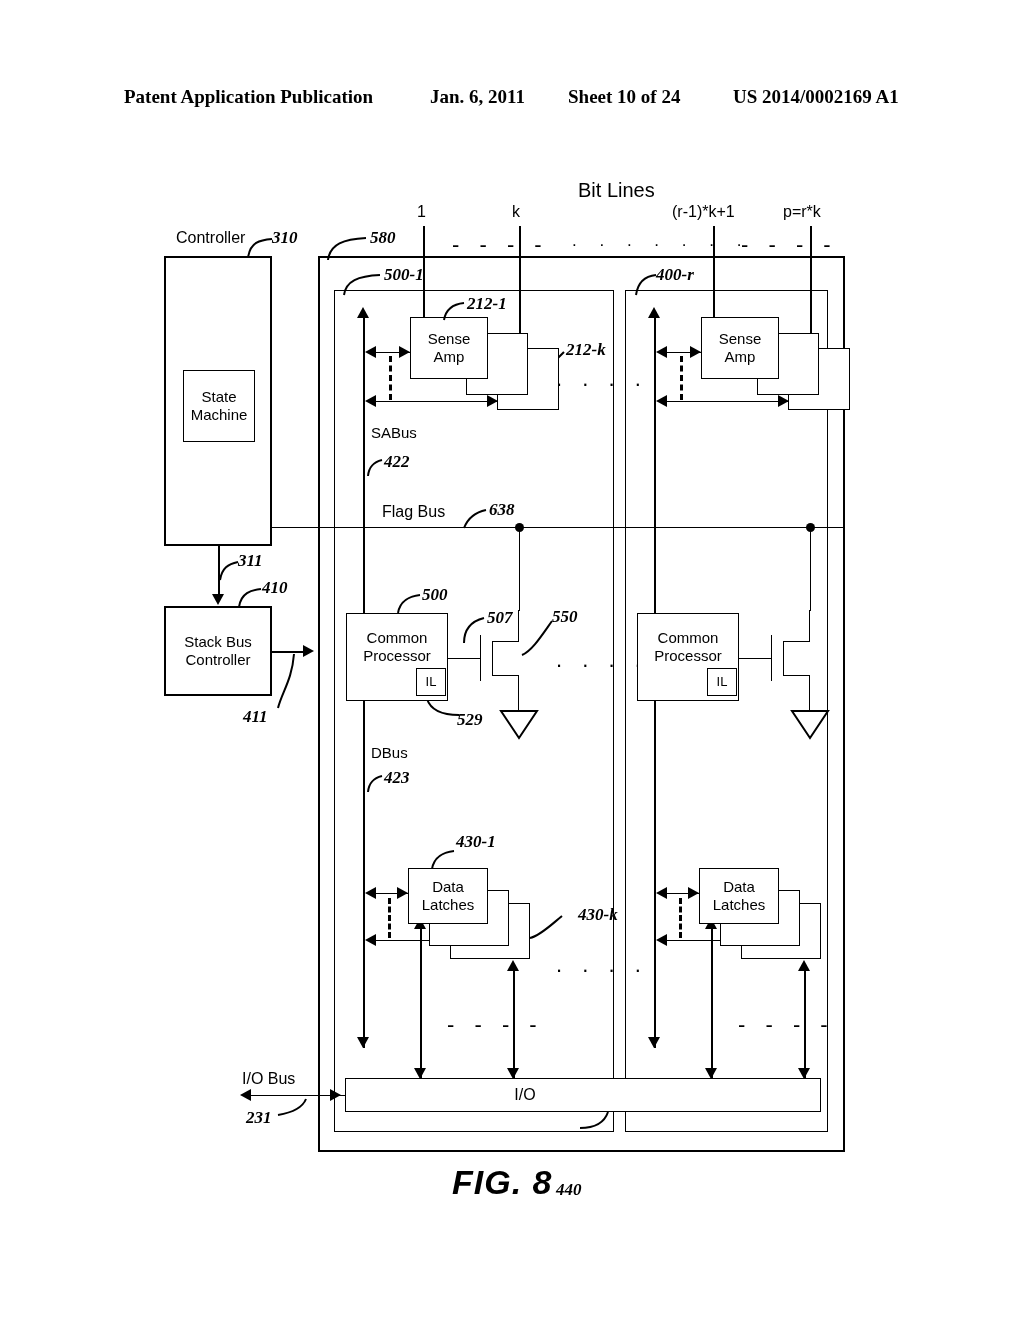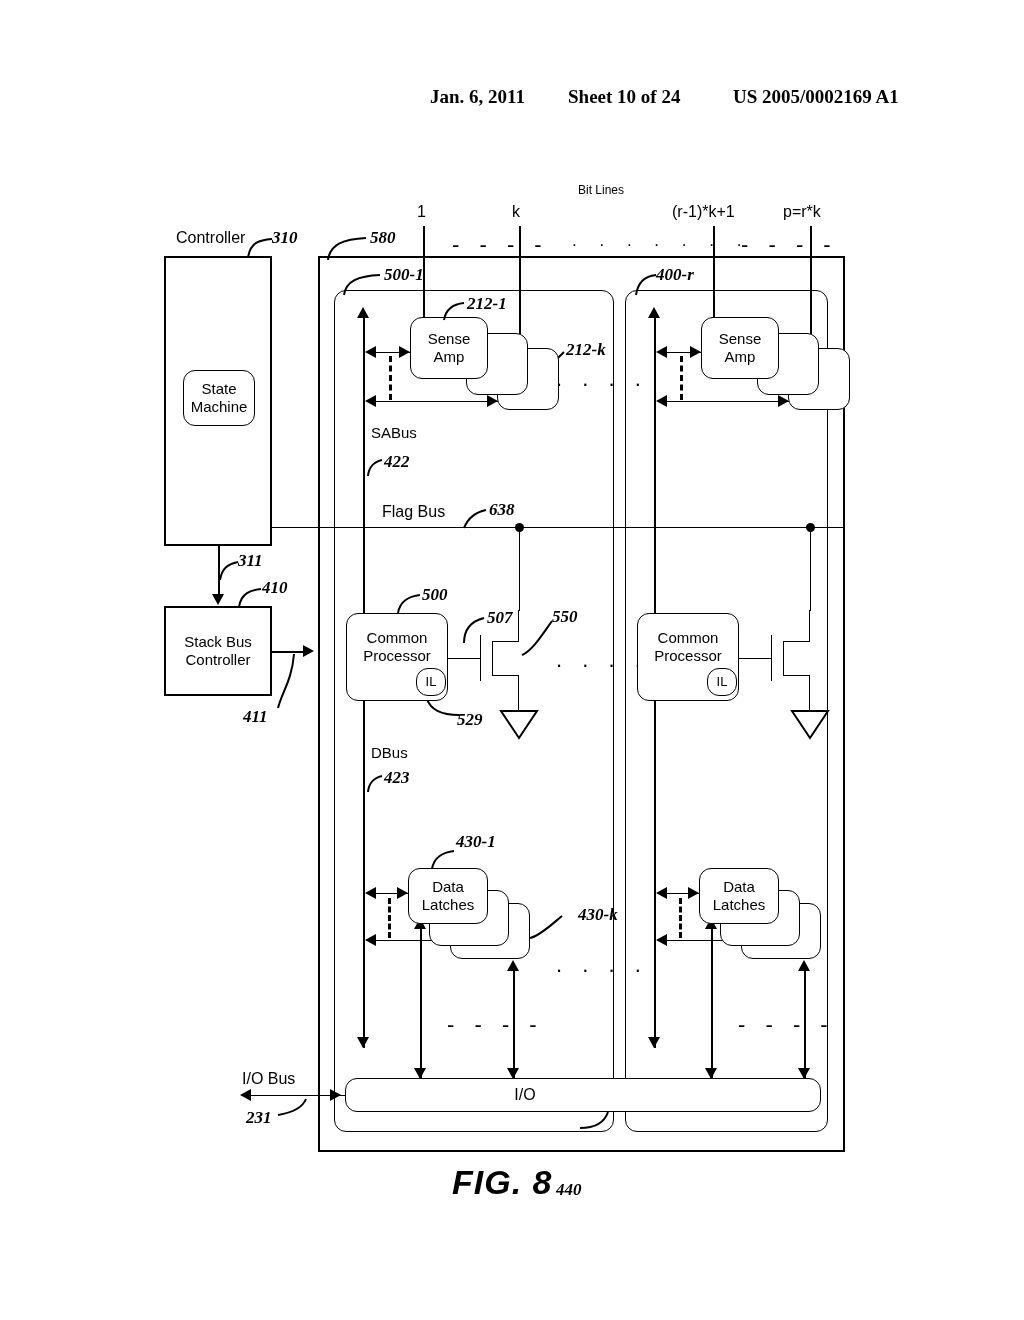--- a/index.html
+++ b/index.html
@@ -35,21 +35,21 @@
   .hdr-sheet{ left: 568px; }
   .hdr-num  { left: 733px; }
 
   
   .bx {
     position: absolute;
     border: 2px solid #000;
     background: transparent;
     box-sizing: border-box;
   }
-  .bx.thin { border-width: 1.5px; border-radius: 12px; }
+  .bx.thin { border-width: 1.5px; }
   .bx.white { background: #fff; }
 
   .lbl {
     position: absolute;
     white-space: nowrap;
     font-family: "Liberation Sans", sans-serif;
     font-size: 15px;
     line-height: 17px;
     color: #000;
   }
@@ -117,26 +117,27 @@
     white-space: nowrap;
   }
 
   svg { position: absolute; overflow: visible; }
   .ldr { fill: none; stroke: #000; stroke-width: 2; }
 </style>
 </head>
 <body>
 
 <div class="hdr">
+  <span class="hdr-pub">Patent Application Publication</span>
   <span class="hdr-date">Jan. 6, 2011</span>
   <span class="hdr-sheet">Sheet 10 of 24</span>
-  <span class="hdr-num">US 2005/0002169 A1</span>
-</div>
-
-<div class="lbl" style="left:578px; top:182px; font-size:12px;">Bit Lines</div>
+  <span class="hdr-num">US 2014/0002169 A1</span>
+</div>
+
+<div class="lbl" style="left:578px; top:182px; font-size:20px;">Bit Lines</div>
 
 <div class="lbl" style="left:417px; top:203px; font-size:16px;">1</div>
 <div class="lbl" style="left:512px; top:203px; font-size:16px;">k</div>
 <div class="lbl" style="left:672px; top:203px; font-size:16px;">(r-1)*k+1</div>
 <div class="lbl" style="left:783px; top:203px; font-size:16px;">p=r*k</div>
 
 <div class="ellipsis-h" style="left:452px; top:240px;">- - - -</div>
 <div class="ellipsis-h" style="left:572px; top:236px; font-size:17px; letter-spacing:9px;">. . . . . . .</div>
 <div class="ellipsis-h" style="left:741px; top:240px;">- - - -</div>
 
@@ -151,21 +152,21 @@
 <div class="v" style="left:810px; top:256px; height:137px;"></div>
 
 <div class="lbl" style="left:176px; top:229px; font-size:16px;">Controller</div>
 <div class="ref" style="left:272px; top:228px;">310</div>
 <svg style="left:246px; top:234px;" width="34" height="26">
   <path class="ldr" d="M2,24 C4,8 14,6 26,5"></path>
 </svg>
 
 <div class="bx" style="left:164px; top:256px; width:108px; height:290px;"></div>
 
-<div class="bx thin" style="left:183px; top:370px; width:72px; height:56px;">
+<div class="bx thin" style="left:183px; top:370px; width:72px; height:72px;">
   <div class="btxt">State
 Machine</div>
 </div>
 
 <div class="v" style="left:218px; top:546px; height:48px;"></div>
 <div class="ar ar-down" style="left:212px; top:594px;"></div>
 <div class="ref" style="left:238px; top:551px;">311</div>
 <svg style="left:216px; top:556px;" width="28" height="26">
   <path class="ldr" d="M4,24 C6,12 12,8 22,6"></path>
 </svg>

